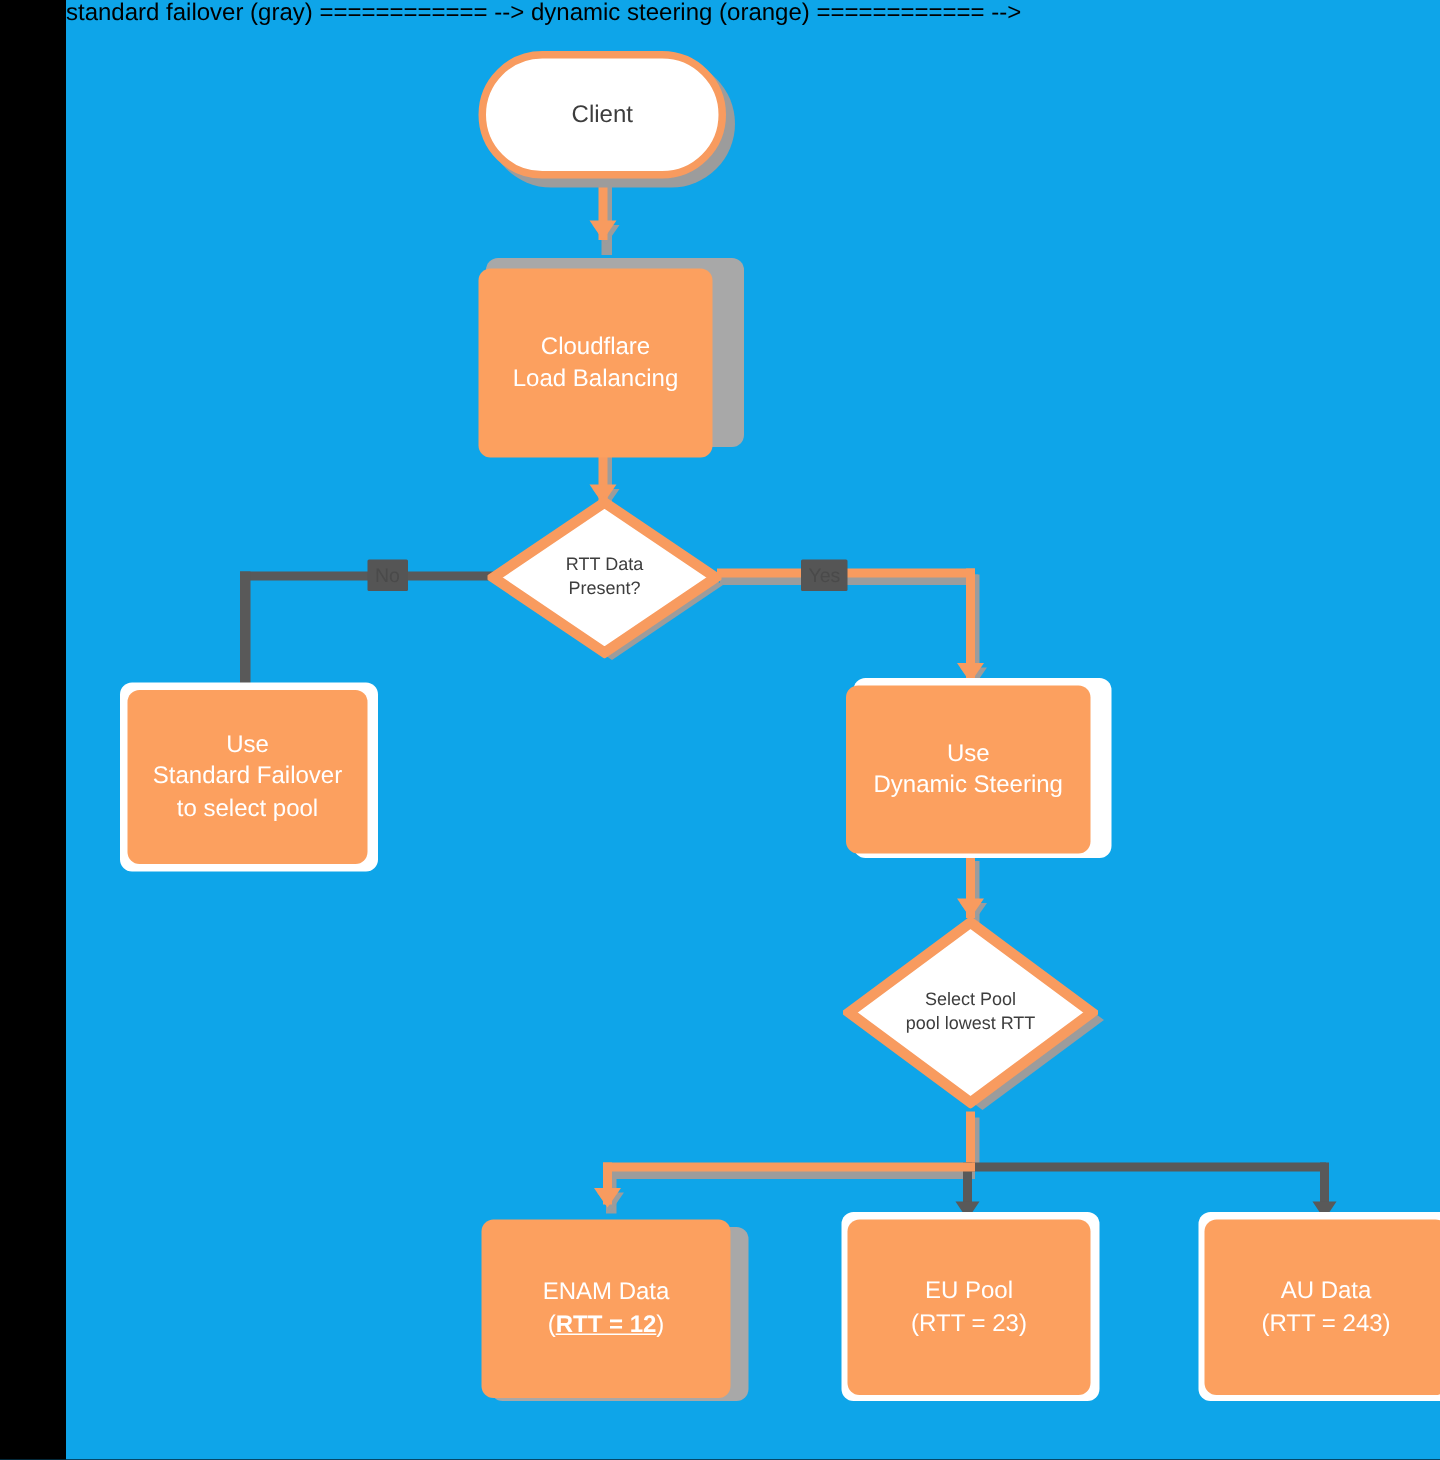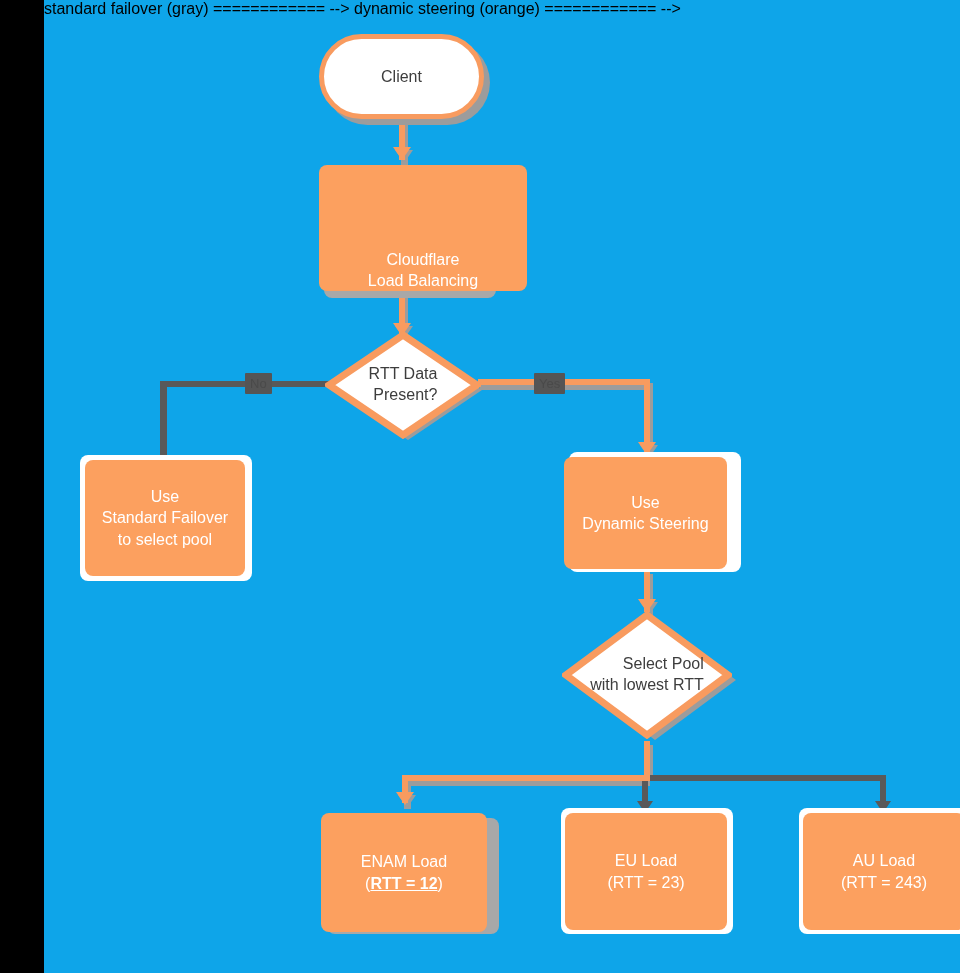--- a/index.html
+++ b/index.html
@@ -81,22 +81,22 @@
     inset: 0;
     display: block;
   }
   .diamond-text {
     position: absolute;
     inset: 0;
     display: flex;
     align-items: center;
     justify-content: center;
     color: #3d3d3d;
-    font-size: 16px;
-    text-align: right;
+    font-size: 12px;
+    text-align: center;
     line-height: 1.3;
     white-space: pre-line;
     z-index: 2;
     pointer-events: none;
   }
   .diamond-shadow {
     position: absolute;
     z-index: 4;
   }
   .diamond-shadow svg { display: block; }
@@ -219,21 +219,21 @@
   <div class="edge-label" style="left:490px; top:373px;">Yes</div>
 
   
   <div class="pill-shadow" style="left:281px; top:40px; width:165px; height:85px;"></div>
   <div class="pill" style="left:275px; top:34px; width:165px; height:85px;">
     <span class="node-label">Client</span>
   </div>
 
   
   <div class="box-shadow" style="left:280px; top:172px; width:172px; height:126px;"></div>
-  <div class="box" style="left:275px; top:165px; width:208px; height:126px;align-items:flex-end;">
+  <div class="box" style="left:275px; top:179px; width:156px; height:126px;">
     <span class="node-label">Cloudflare
 Load Balancing</span>
   </div>
 
   
   <div class="diamond-shadow" style="left:286px; top:336px; width:156px; height:108px;">
     <svg width="156" height="108" viewBox="0 0 156 108" aria-hidden="true">
       <polygon points="78,4 152,54 78,104 4,54" fill="#9c9c9c"></polygon>
     </svg>
   </div>
@@ -264,34 +264,34 @@
   <div class="diamond-shadow" style="left:526px; top:616px; width:170px; height:128px;">
     <svg width="170" height="128" viewBox="0 0 170 128" aria-hidden="true">
       <polygon points="85,4 166,64 85,124 4,64" fill="#9c9c9c"></polygon>
     </svg>
   </div>
   <div class="diamond-wrap" style="left:518px; top:611px; width:170px; height:128px;">
     <svg width="170" height="128" viewBox="0 0 170 128" aria-hidden="true">
       <polygon points="85,4 166,64 85,124 4,64" fill="#ffffff" stroke="#f89b5f" stroke-width="7"></polygon>
     </svg>
     <div class="diamond-text">Select Pool
-with lowest RTT</div>
+pool lowest RTT</div>
   </div>
 
   
   <div class="box-shadow" style="left:283px; top:818px; width:172px; height:116px;"></div>
   <div class="box" style="left:277px; top:813px; width:166px; height:119px;">
-    <span class="node-label"><span>ENAM Load</span><br><span>(</span><span class="bold">RTT = 12</span><span>)</span></span>
+    <span class="node-label"><span>ENAM Data</span><br><span>(</span><span class="bold">RTT = 12</span><span>)</span></span>
   </div>
 
   
   <div class="box-shadow light" style="left:517px; top:808px; width:172px; height:126px;"></div>
   <div class="box" style="left:521px; top:813px; width:162px; height:117px;">
-    <span class="node-label"><span>EU Load</span><br><span>(</span><span>RTT = 23</span><span>)</span></span>
+    <span class="node-label"><span>EU Pool</span><br><span>(</span><span>RTT = 23</span><span>)</span></span>
   </div>
 
   
   <div class="box-shadow light" style="left:755px; top:808px; width:172px; height:126px;"></div>
   <div class="box" style="left:759px; top:813px; width:162px; height:117px;">
-    <span class="node-label"><span>AU Load</span><br><span>(</span><span>RTT = 243</span><span>)</span></span>
+    <span class="node-label"><span>AU Data</span><br><span>(</span><span>RTT = 243</span><span>)</span></span>
   </div>
 
 </div>
 
 </body></html>

